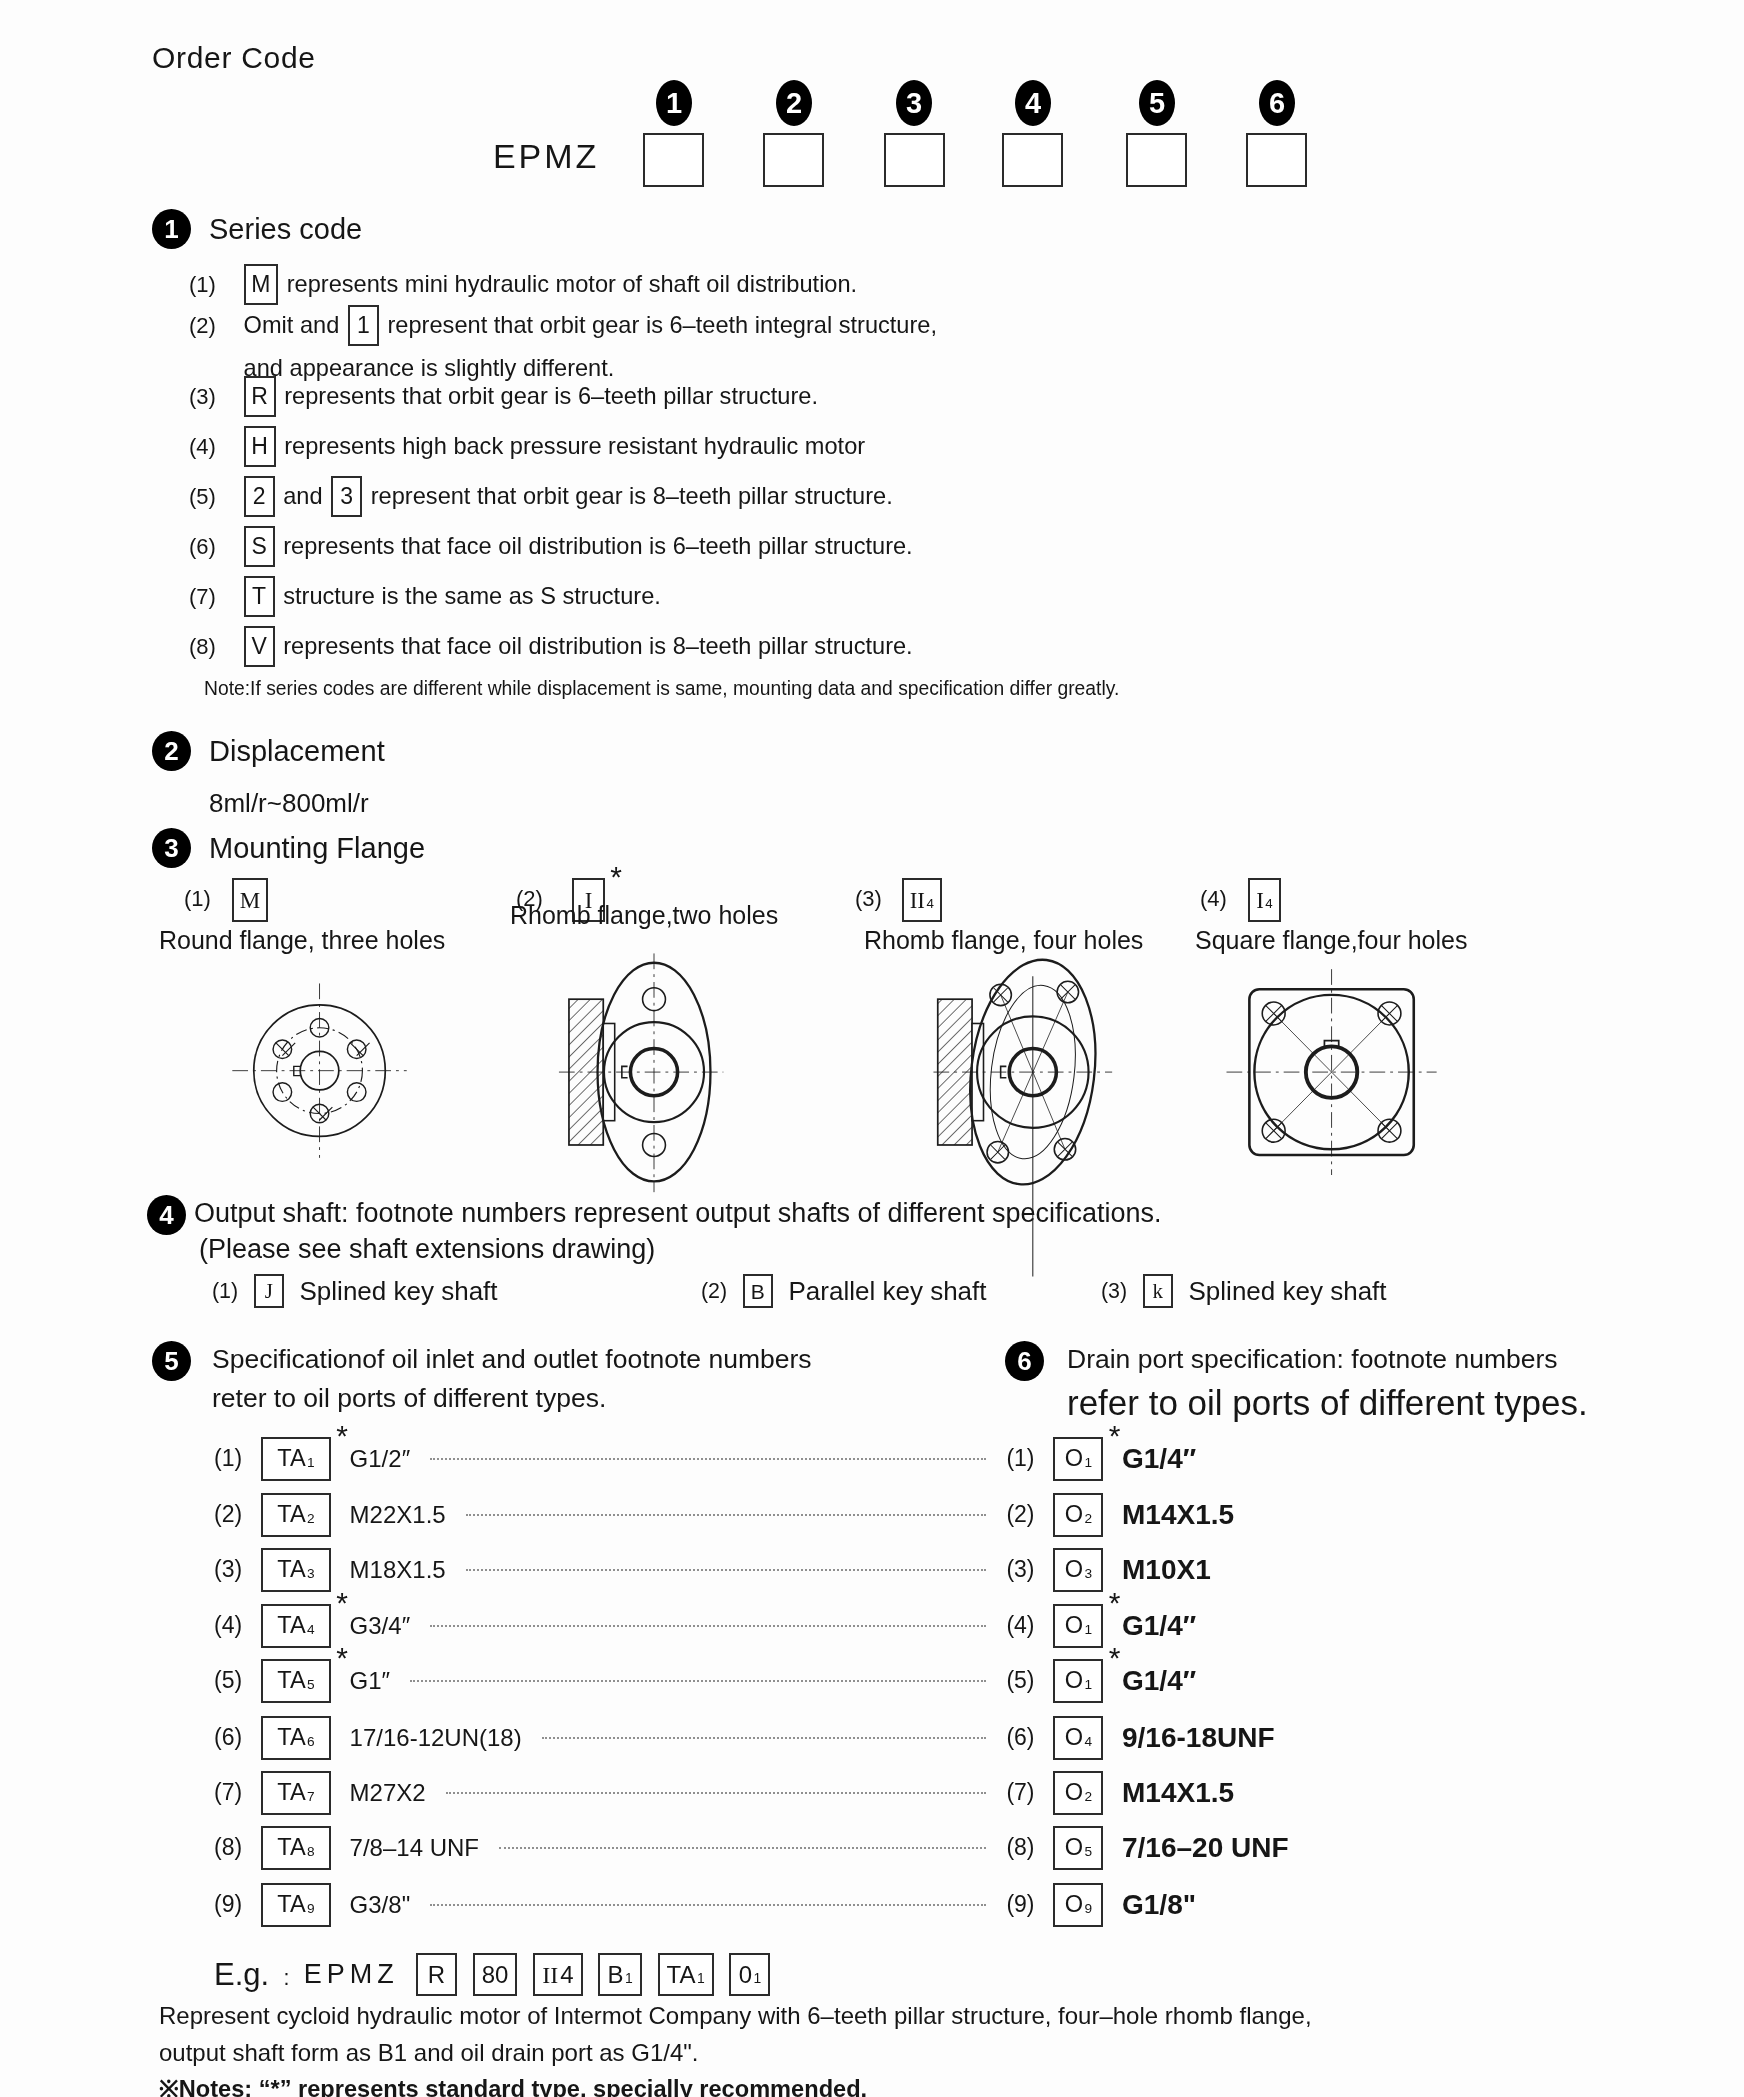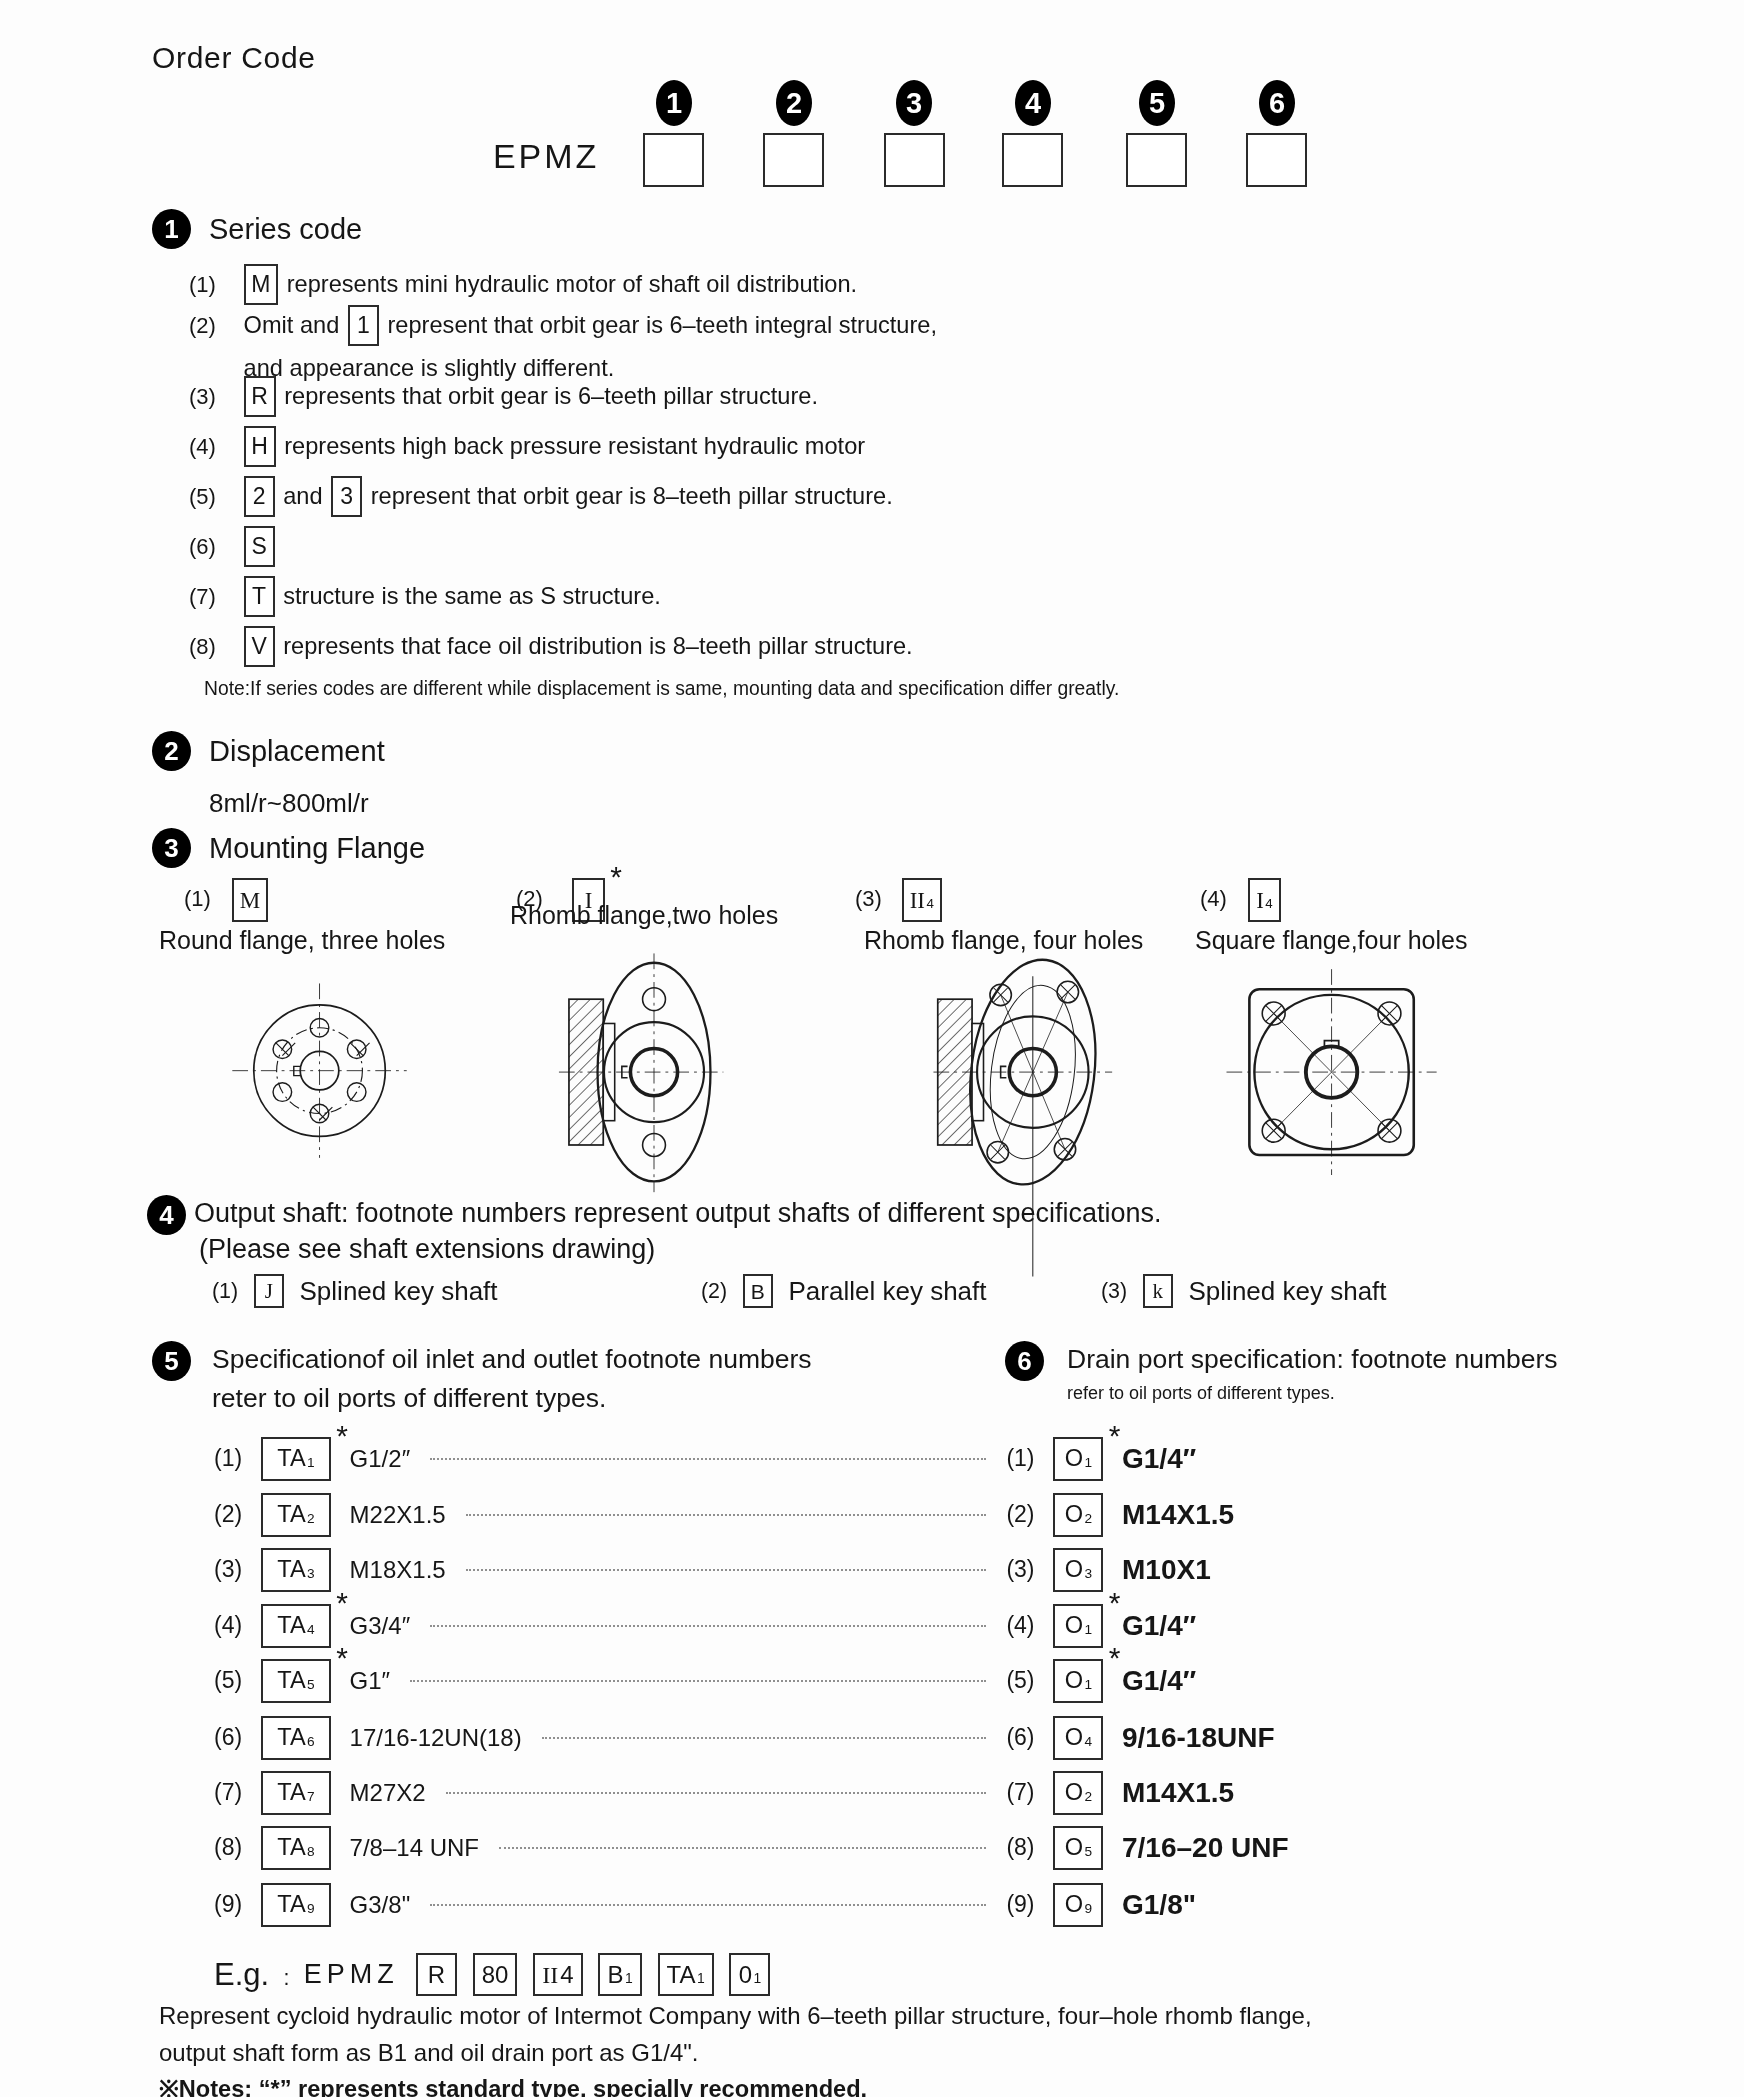--- a/index.html
+++ b/index.html
@@ -139,20 +139,21 @@
         <span class="box series-box">2</span>
         <span class="series-text">and</span>
         <span class="box series-box">3</span>
         <span class="series-text">represent that orbit gear is 8–teeth pillar structure.</span>
       </div>
     </div>
     <div class="series-item" style="top: 525px;">
       <div class="series-line">
         <span class="series-no">(6)</span>
         <span class="box series-box">S</span>
+        <span class="series-text">represents that face oil distribution is 6–teeth pillar structure.</span>
       </div>
     </div>
     <div class="series-item" style="top: 575px;">
       <div class="series-line">
         <span class="series-no">(7)</span>
         <span class="box series-box">T</span>
         <span class="series-text">structure is the same as S structure.</span>
       </div>
     </div>
     <div class="series-item" style="top: 625px;">
@@ -303,21 +304,21 @@
       <span class="shaft-label">Splined key shaft</span>
     </div>
   </div>
 
 <div class="abs seccircle" style="left:152px;top:1341px;">5</div>
 <div class="abs" style="left:212px;top:1344px;font-size:26.5px;">Specificationof oil inlet and outlet  footnote numbers</div>
 <div class="abs" style="left:212px;top:1383px;font-size:26.5px;">reter to oil ports of different types.</div>
 
 <div class="abs seccircle" style="left:1005px;top:1341px;">6</div>
 <div class="abs" style="left:1067px;top:1344px;font-size:26.5px;">Drain port specification: footnote numbers</div>
-<div class="abs" style="left:1067px;top:1383px;font-size:18px;">refer to oil ports of different types.</div>
+<div class="abs" style="left:1067px;top:1383px;font-size:35px;">refer to oil ports of different types.</div>
 
 <div id="port-rows">
     <div class="port-row" style="top: 1435px;">
       <span class="pno">(1)</span>
       <span class="boxwrap pboxwrap">
         <span class="box ta-box">
           <span>TA</span>
           <span class="bsub">1</span>
         </span>
         <span class="star">*</span>

